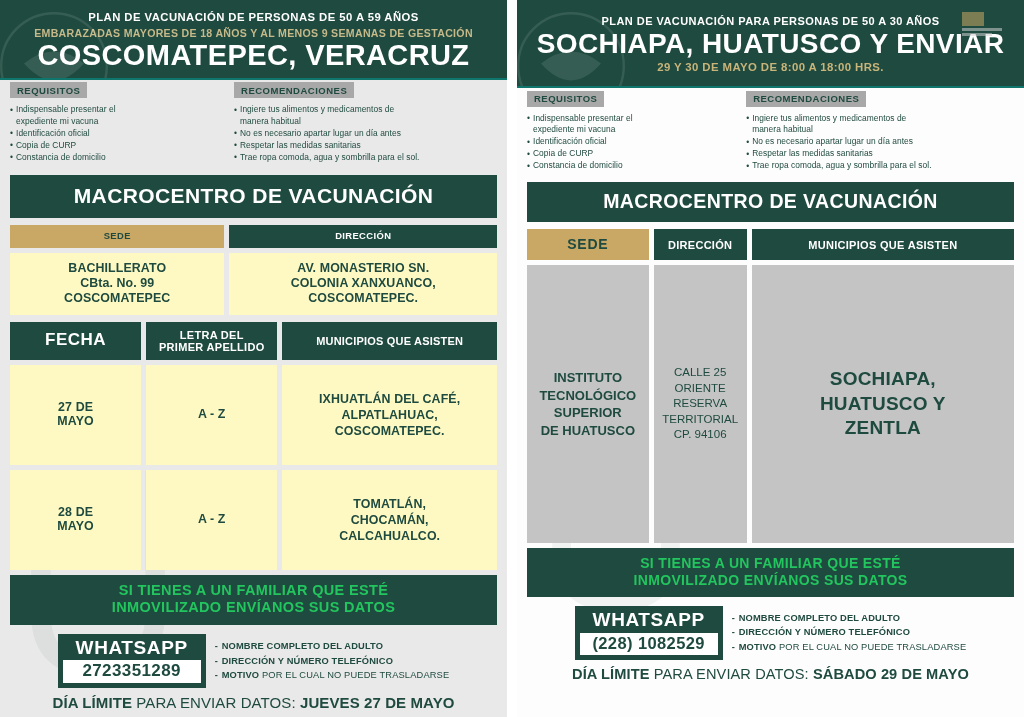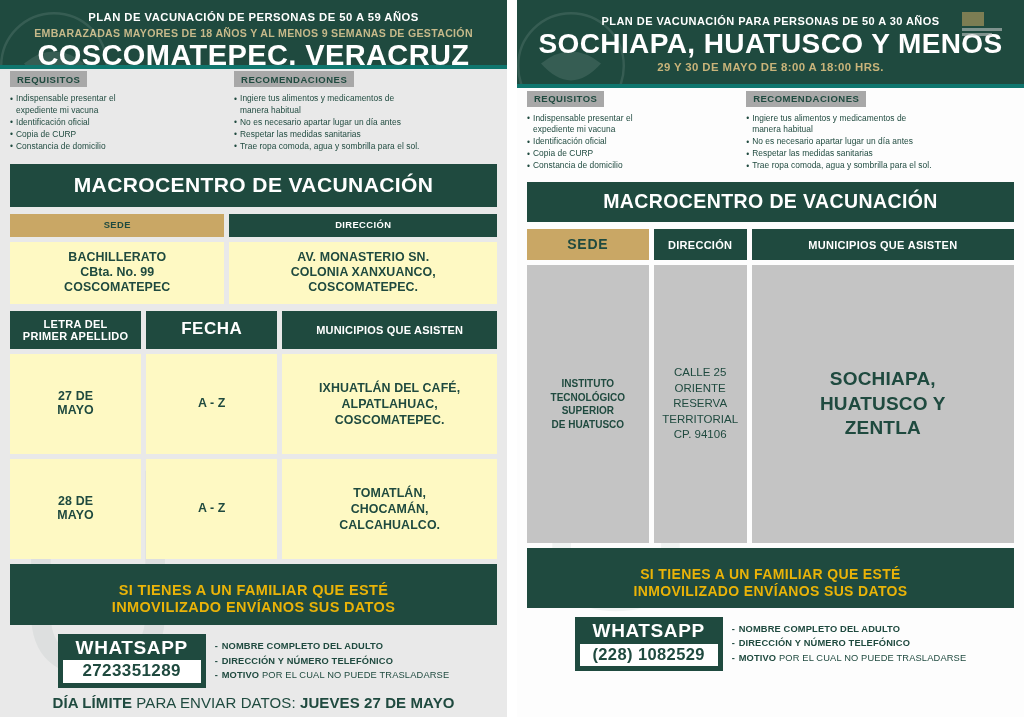--- a/index.html
+++ b/index.html
@@ -19,21 +19,21 @@
   .gap{width:10px;background:#ffffff;}
   .panel-right{width:507px;background:#fdfdfd;}
 
   
   .hdr{
     position:relative;
     background:#1f4a3f;
     color:#ffffff;
     text-align:center;
     padding:8px 10px 9px 10px;
-    border-bottom:4px solid #0f766e;
+    border-bottom:2px solid #0f766e;
     overflow:hidden;
   }
   .panel-left .hdr{height:88px;box-sizing:border-box;}
   .panel-right .hdr{height:88px;box-sizing:border-box;}
   .hdr .wm{
     position:absolute;top:6px;left:-6px;width:120px;height:120px;
     opacity:.10;pointer-events:none;
   }
   .hdr .wm2{
     position:absolute;top:2px;right:6px;width:70px;height:60px;
@@ -135,29 +135,29 @@
 
   
   .panel-right .th{font-size:10px;letter-spacing:.4px;height:31px;}
   .R-c1{width:25.5%;}
   .R-c2{width:19.5%;}
   .R-c3{width:55%;}
   .panel-right .th.sede{font-size:14px;letter-spacing:.8px;}
   .panel-right .th.dir{font-size:11px;letter-spacing:.3px;}
   .panel-right .th.mun{font-size:11px;letter-spacing:.3px;}
   .R-body{height:278px;}
-  .R-sede-cell{font-size:10px;line-height:1.35;font-weight:bold;}
+  .R-sede-cell{font-size:13px;line-height:1.35;font-weight:bold;}
   .R-dir-cell{font-size:11.5px;line-height:1.35;font-weight:normal;}
   .R-mun-cell{font-size:19px;line-height:1.3;letter-spacing:.2px;}
 
   
   .familiar{
-    background:#1f4a3f;color:#eab308;text-align:center;
+    background:#1f4a3f;color:#22c55e;text-align:center;
     font-size:14.5px;font-weight:bold;letter-spacing:.35px;
-    padding:18px 4px 8px 4px;line-height:1.2;position:relative;z-index:2;
+    padding:7px 4px 8px 4px;line-height:1.2;position:relative;z-index:2;
     margin-top:4px;
   }
   .panel-right .familiar{font-size:14px;}
 
   
   .wa-row{
     display:flex;align-items:center;justify-content:center;gap:9px;
     margin-top:9px;position:relative;z-index:2;
   }
   .wa-box{
@@ -238,22 +238,22 @@
           <div class="th L-c2">DIRECCIÓN</div>
         </div>
         <div class="trow">
           <div class="td L-c1 L-sede-body mlv">BACHILLERATO<br>CBta. No. 99<br>COSCOMATEPEC</div>
           <div class="td L-c2 L-sede-body mlv">AV. MONASTERIO SN.<br>COLONIA XANXUANCO,<br>COSCOMATEPEC.</div>
         </div>
       </div>
 
       <div class="tbl">
         <div class="trow L-h2">
+          <div class="th big L-d1">FECHA</div>
           <div class="th two L-d2 mlv">LETRA DEL<br>PRIMER APELLIDO</div>
-          <div class="th big L-d1">FECHA</div>
           <div class="th mun L-d3">MUNICIPIOS QUE ASISTEN</div>
         </div>
         <div class="trow">
           <div class="td L-d1 row-body date-cell mlv">27 DE<br>MAYO</div>
           <div class="td L-d2 row-body az-cell">A - Z</div>
           <div class="td L-d3 row-body mun-cell mlv">IXHUATLÁN DEL CAFÉ,<br>ALPATLAHUAC,<br>COSCOMATEPEC.</div>
         </div>
         <div class="trow">
           <div class="td L-d1 row-body date-cell mlv">28 DE<br>MAYO</div>
           <div class="td L-d2 row-body az-cell">A - Z</div>
@@ -289,21 +289,21 @@
       <svg class="wm" viewBox="0 0 100 100">
         <circle cx="50" cy="50" r="44" fill="none" stroke="#ffffff" stroke-width="2"></circle>
         <path d="M25 48 q25 -20 50 0 q-25 28 -50 0z" fill="#ffffff"></path>
       </svg>
       <svg class="wm2" viewBox="0 0 70 60">
         <rect x="14" y="10" width="22" height="14" fill="#c9a765"></rect>
         <rect x="14" y="26" width="40" height="3" fill="#cfcfcf"></rect>
         <rect x="14" y="31" width="30" height="3" fill="#cfcfcf"></rect>
       </svg>
       <div class="hdr-l1">PLAN DE VACUNACIÓN PARA PERSONAS DE 50 A 30 AÑOS</div>
-      <div class="hdr-city">SOCHIAPA, HUATUSCO Y MENOS</div>
+      <div class="hdr-city">SOCHIAPA, HUATUSCO Y ENVIAR</div>
       <div class="hdr-dates">29 Y 30 DE MAYO DE 8:00 A 18:00 HRS.</div>
     </div>
 
     <div class="body-wrap">
       <svg class="bodywm" viewBox="0 0 100 140">
         <path d="M18 10 L18 90 Q18 120 50 120 Q82 120 82 90 L82 10" fill="none" stroke="#1f4a3f" stroke-width="11"></path>
       </svg>
 
       <div class="info-row">
         <div class="info-col-a">
@@ -350,16 +350,19 @@
           <div class="wa-title">WHATSAPP</div>
           <div class="wa-num">(228) 1082529</div>
         </div>
         <ul class="wa-list">
           <li><span class="b">NOMBRE COMPLETO DEL ADULTO</span><span></span></li>
           <li><span class="b">DIRECCIÓN Y NÚMERO TELEFÓNICO</span><span></span></li>
           <li><span class="b">MOTIVO</span><span> POR EL CUAL NO PUEDE TRASLADARSE</span></li>
         </ul>
       </div>
 
+      <div class="limite">
+        <span class="b">DÍA LÍMITE</span><span> PARA ENVIAR DATOS: </span><span class="b">SÁBADO 29 DE MAYO</span>
+      </div>
     </div>
   </div>
 
 </div>
 
 </body></html>

